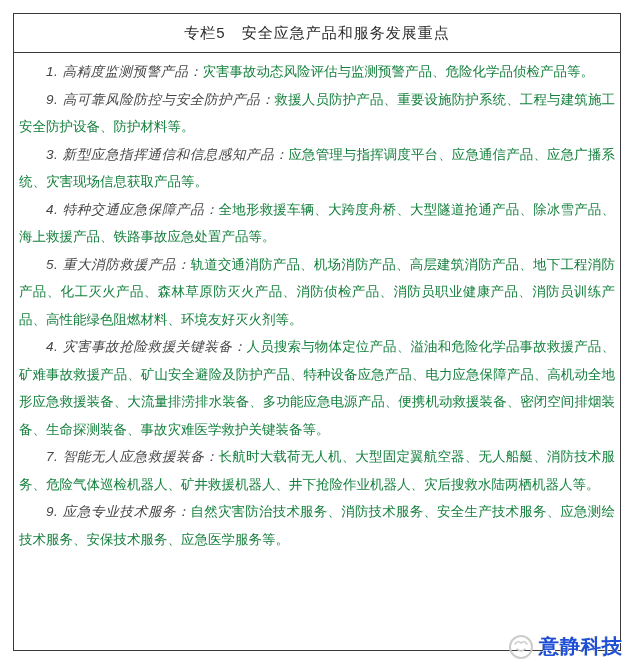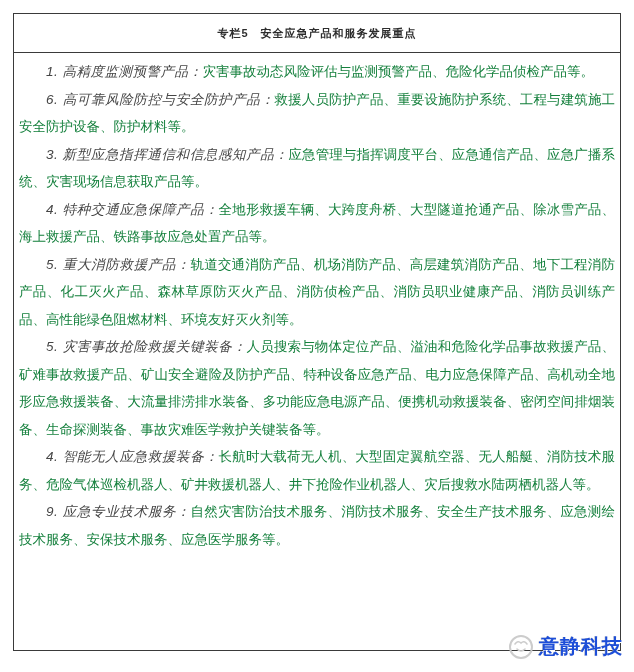--- a/index.html
+++ b/index.html
@@ -18,22 +18,22 @@
     background: #ffffff;
   }
   .panel-header {
     height: 39px;
     border-bottom: 1px solid #3a3a3a;
     display: flex;
     align-items: center;
     justify-content: center;
   }
   .panel-title {
-    font-size: 11px;
-    font-weight: bold;
+    font-size: 15px;
+    font-weight: normal;
     color: #2d2d2d;
     letter-spacing: 1px;
     text-align: right;
   }
   .panel-body {
     padding: 5px 5px 0 5px;
     color: #3b3b3b;
     font-size: 13.5px;
     line-height: 27.5px;
     text-align: justify;
@@ -71,26 +71,26 @@
 </style>
 </head>
 <body>
 
 <div class="panel">
   <div class="panel-header">
     <span class="panel-title">专栏5　安全应急产品和服务发展重点</span>
   </div>
   <div class="panel-body">
     <p class="item"><span class="item-label">1. 高精度监测预警产品：</span><span class="item-text">灾害事故动态风险评估与监测预警产品、危险化学品侦检产品等。</span></p>
-    <p class="item"><span class="item-label">6. 高可靠风险防控与安全防护产品：</span><span class="item-text">救援人员防护产品、重要设施防护系统、工程与建筑施工安全防护设备、防护材料等。</span></p>
+    <p class="item"><span class="item-label">9. 高可靠风险防控与安全防护产品：</span><span class="item-text">救援人员防护产品、重要设施防护系统、工程与建筑施工安全防护设备、防护材料等。</span></p>
     <p class="item"><span class="item-label">3. 新型应急指挥通信和信息感知产品：</span><span class="item-text">应急管理与指挥调度平台、应急通信产品、应急广播系统、灾害现场信息获取产品等。</span></p>
     <p class="item"><span class="item-label">4. 特种交通应急保障产品：</span><span class="item-text">全地形救援车辆、大跨度舟桥、大型隧道抢通产品、除冰雪产品、海上救援产品、铁路事故应急处置产品等。</span></p>
     <p class="item"><span class="item-label">5. 重大消防救援产品：</span><span class="item-text">轨道交通消防产品、机场消防产品、高层建筑消防产品、地下工程消防产品、化工灭火产品、森林草原防灭火产品、消防侦检产品、消防员职业健康产品、消防员训练产品、高性能绿色阻燃材料、环境友好灭火剂等。</span></p>
-    <p class="item"><span class="item-label">5. 灾害事故抢险救援关键装备：</span><span class="item-text">人员搜索与物体定位产品、溢油和危险化学品事故救援产品、矿难事故救援产品、矿山安全避险及防护产品、特种设备应急产品、电力应急保障产品、高机动全地形应急救援装备、大流量排涝排水装备、多功能应急电源产品、便携机动救援装备、密闭空间排烟装备、生命探测装备、事故灾难医学救护关键装备等。</span></p>
-    <p class="item"><span class="item-label">4. 智能无人应急救援装备：</span><span class="item-text">长航时大载荷无人机、大型固定翼航空器、无人船艇、消防技术服务、危险气体巡检机器人、矿井救援机器人、井下抢险作业机器人、灾后搜救水陆两栖机器人等。</span></p>
+    <p class="item"><span class="item-label">4. 灾害事故抢险救援关键装备：</span><span class="item-text">人员搜索与物体定位产品、溢油和危险化学品事故救援产品、矿难事故救援产品、矿山安全避险及防护产品、特种设备应急产品、电力应急保障产品、高机动全地形应急救援装备、大流量排涝排水装备、多功能应急电源产品、便携机动救援装备、密闭空间排烟装备、生命探测装备、事故灾难医学救护关键装备等。</span></p>
+    <p class="item"><span class="item-label">7. 智能无人应急救援装备：</span><span class="item-text">长航时大载荷无人机、大型固定翼航空器、无人船艇、消防技术服务、危险气体巡检机器人、矿井救援机器人、井下抢险作业机器人、灾后搜救水陆两栖机器人等。</span></p>
     <p class="item"><span class="item-label">9. 应急专业技术服务：</span><span class="item-text">自然灾害防治技术服务、消防技术服务、安全生产技术服务、应急测绘技术服务、安保技术服务、应急医学服务等。</span></p>
   </div>
 </div>
 
 <div class="watermark">
   <span class="wm-logo">
     <svg width="26" height="26" viewBox="0 0 26 26">
       <circle cx="13" cy="13" r="11" fill="none" stroke="#cccccc" stroke-width="2"></circle>
       <path d="M7 10 q3 -4 6 -1 q3 -3 6 1 M9 15 q4 4 8 0" fill="none" stroke="#cccccc" stroke-width="1.6" stroke-linecap="round"></path>
     </svg>

